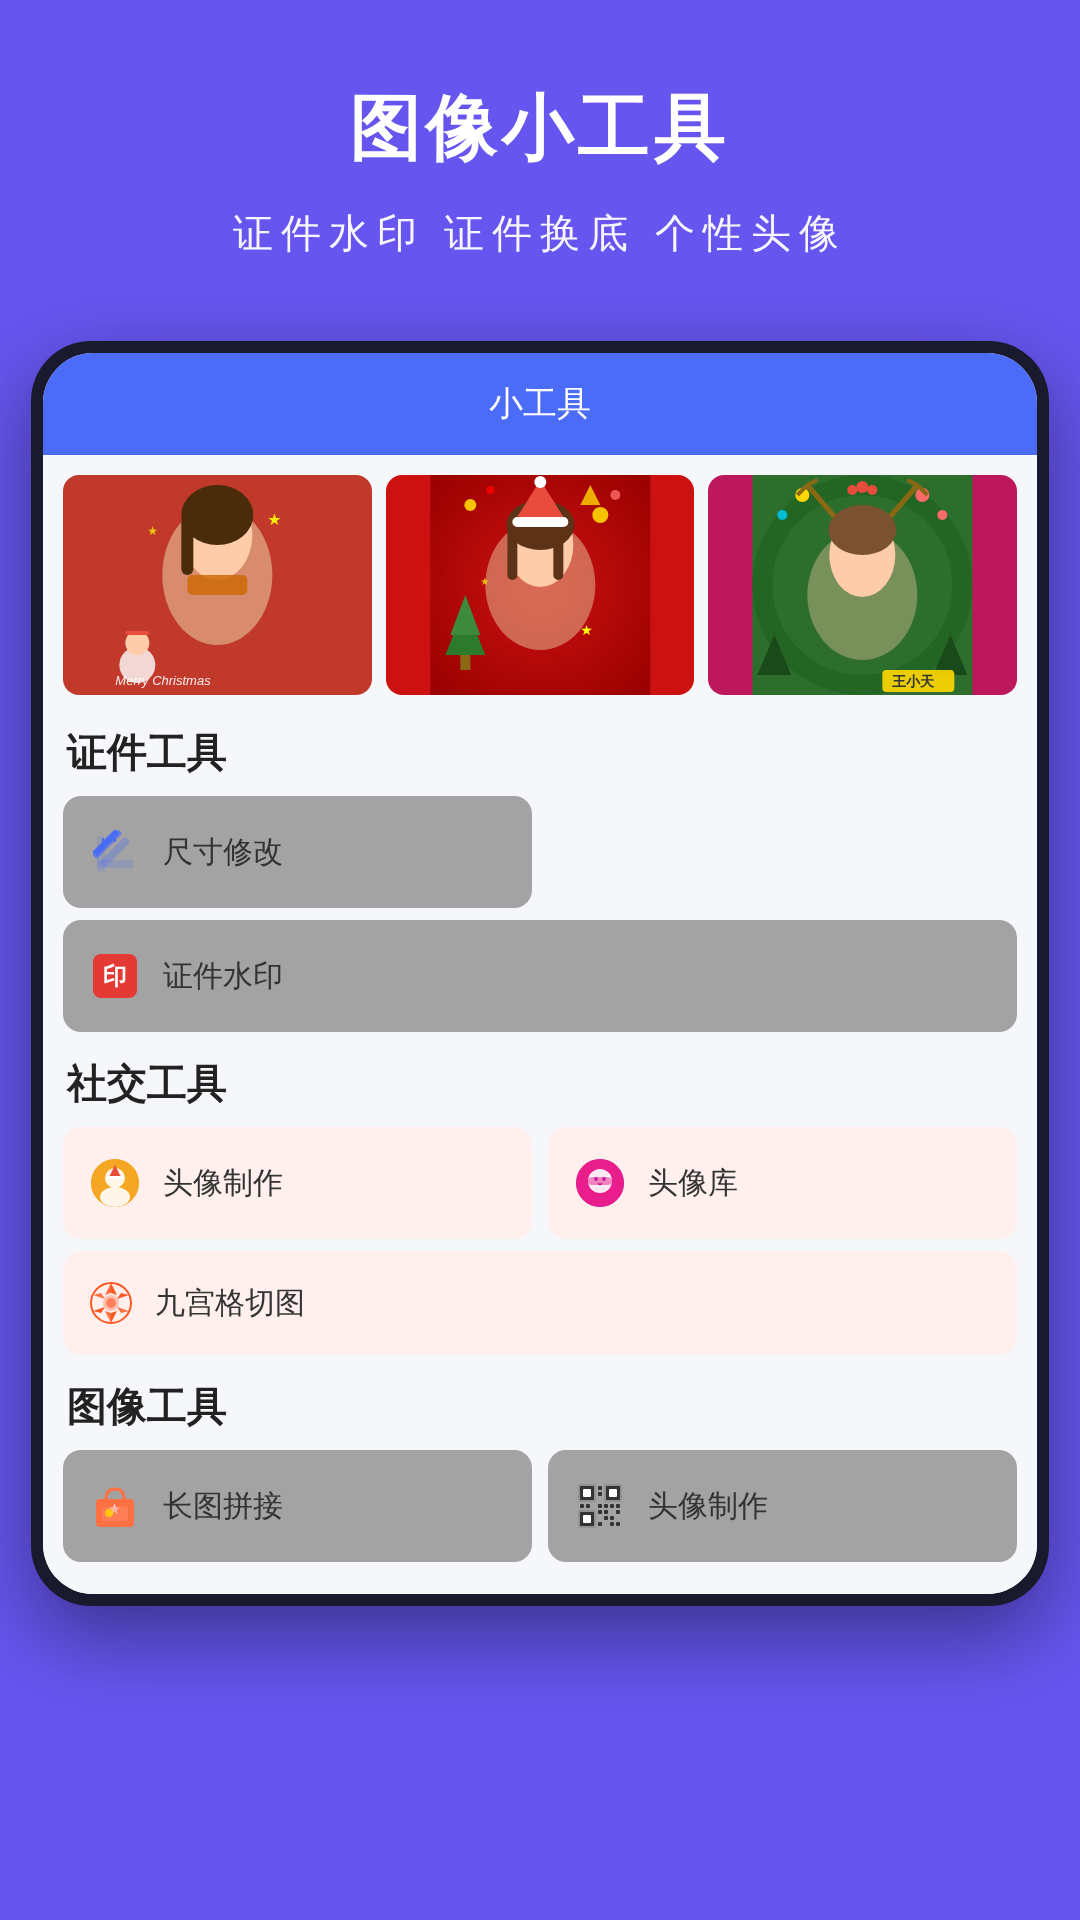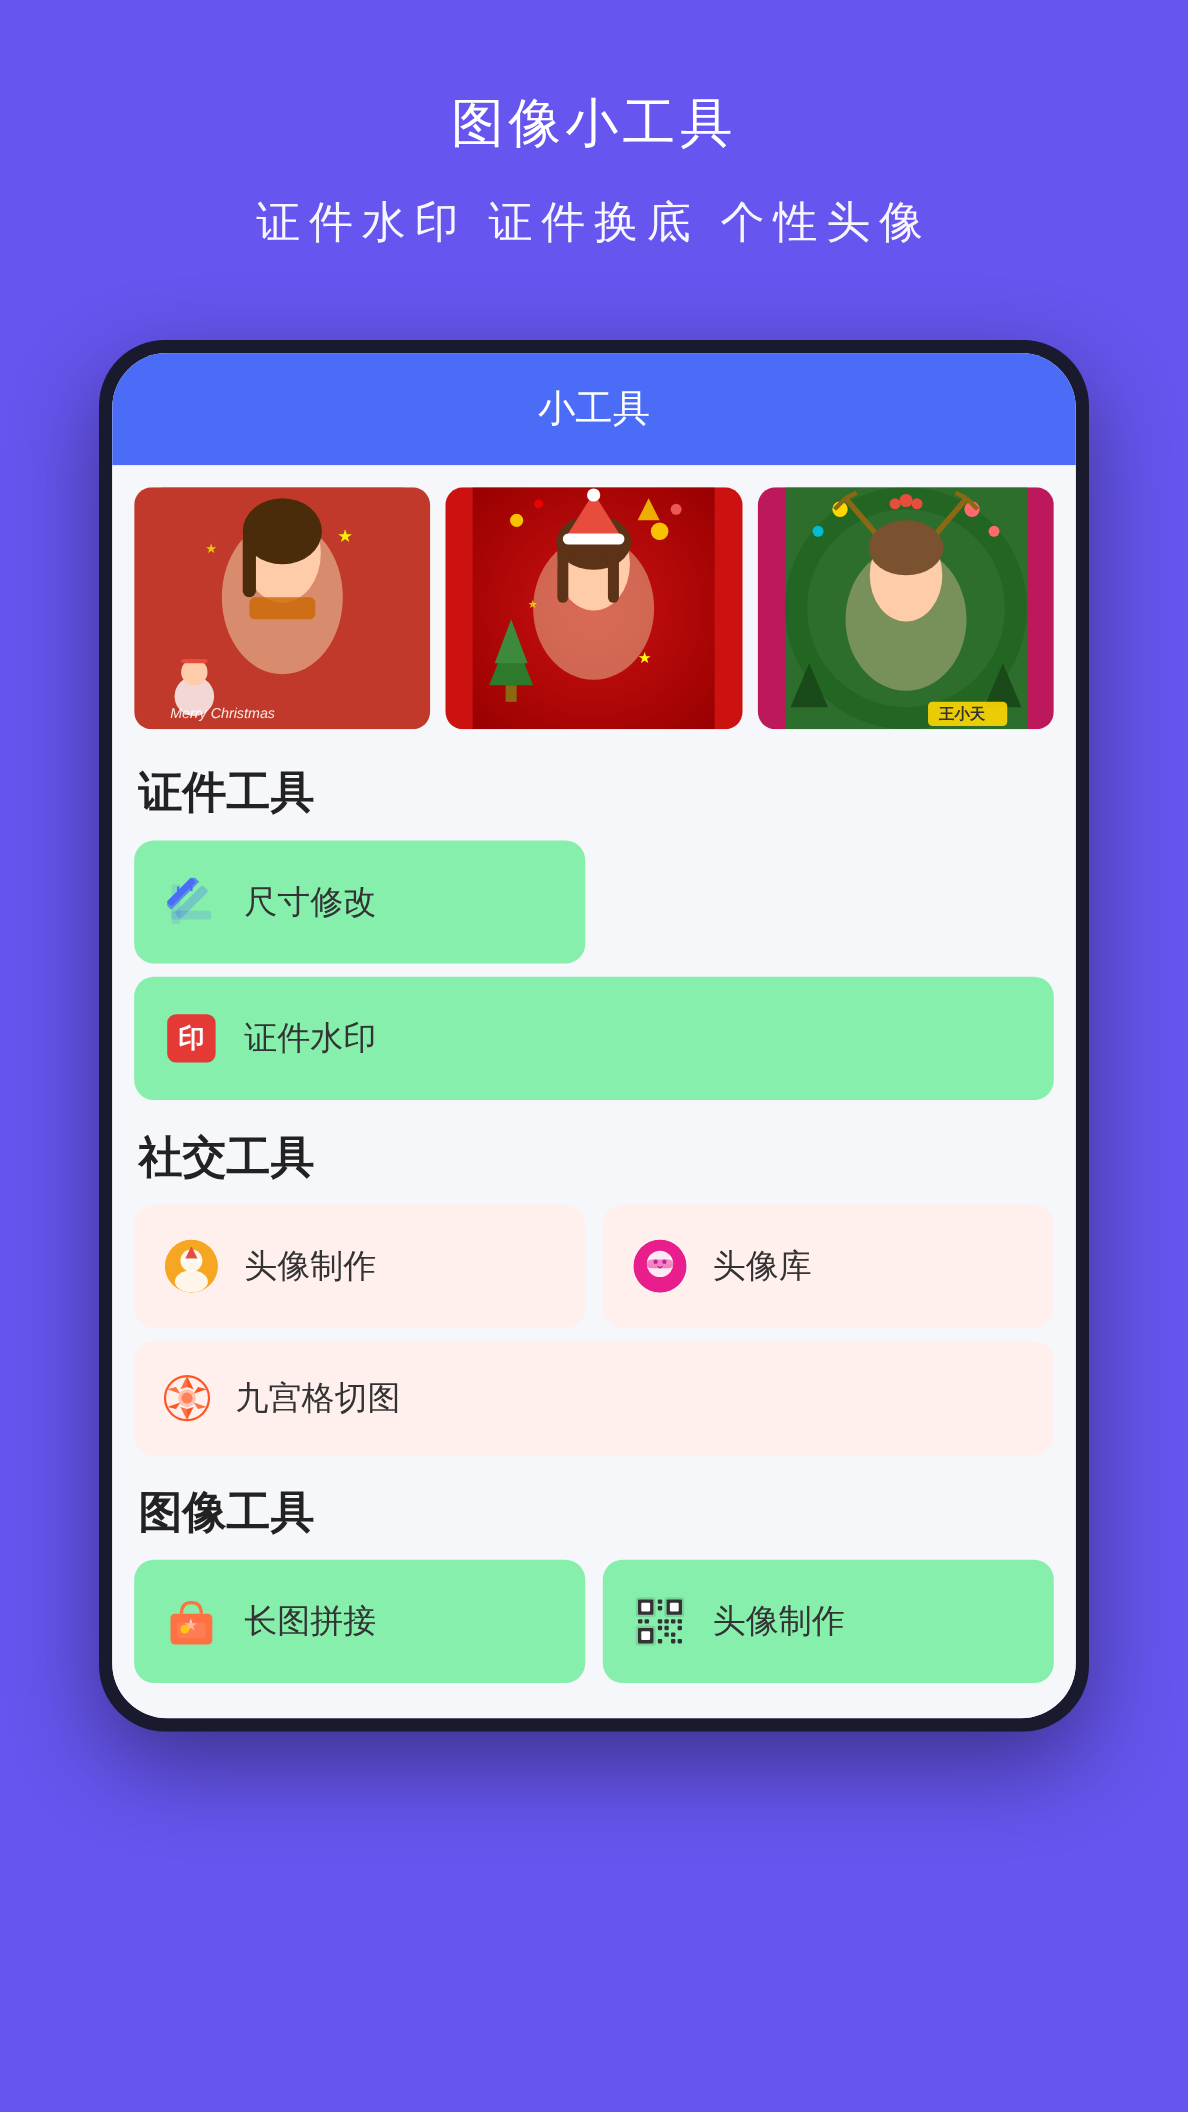--- a/index.html
+++ b/index.html
@@ -16,35 +16,35 @@
     }
 
     .hero-section {
       width: 100%;
       padding: 80px 40px 40px;
       text-align: center;
       color: white;
     }
 
     .hero-title {
-      font-size: 48px;
-      font-weight: 400;
+      font-size: 72px;
+      font-weight: 700;
       margin-bottom: 30px;
       letter-spacing: 4px;
     }
 
     .hero-subtitle {
       font-size: 40px;
       font-weight: 400;
       letter-spacing: 8px;
       color: rgba(255,255,255,0.95);
     }
 
     .phone-wrapper {
-      width: 900px;
+      width: 1018px;
       background: #1a1a2e;
       border-radius: 60px;
       padding: 12px;
       margin-top: 40px;
       box-shadow: 0 30px 80px rgba(0,0,0,0.4);
     }
 
     .phone-screen {
       background: #f5f7fa;
       border-radius: 50px;
@@ -112,21 +112,21 @@
       padding: 28px 24px;
       border-radius: 18px;
       cursor: pointer;
       border: none;
       font-size: 30px;
       font-weight: 500;
       color: #333;
     }
 
     .tool-btn-blue {
-      background: #86efac;
+      background: #a3a3a3;
     }
 
     .tool-btn-pink {
       background: #FFF0EE;
       align-items: center;
     }
 
     .tool-icon {
       width: 56px;
       height: 56px;

